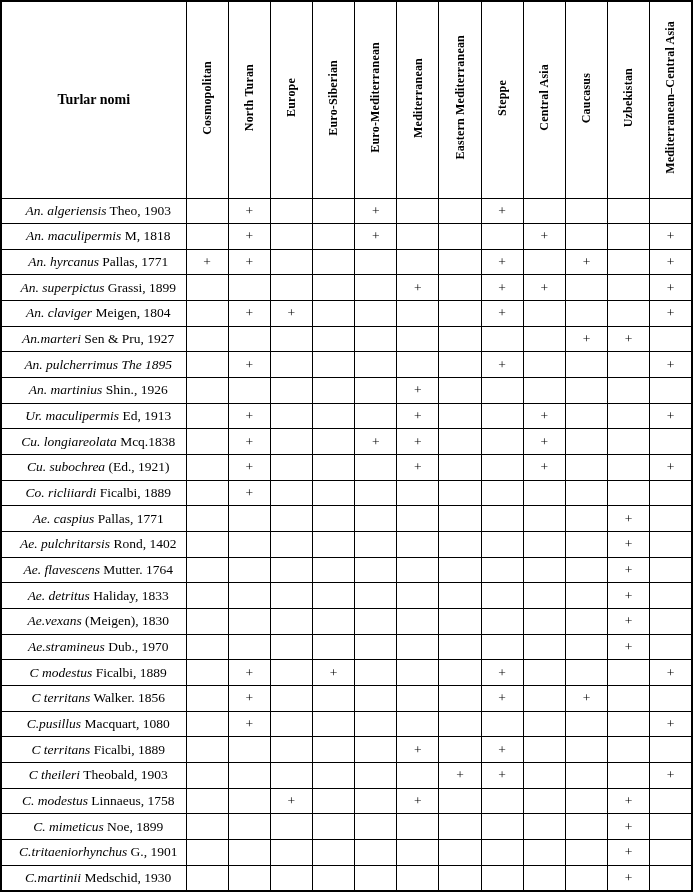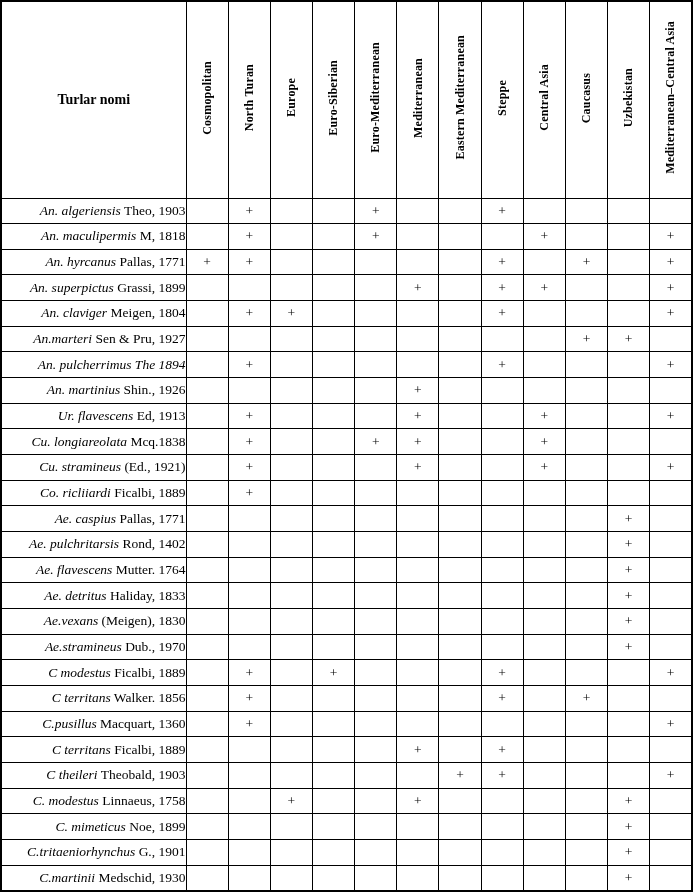--- a/index.html
+++ b/index.html
@@ -45,21 +45,21 @@
     line-height: 1.05;
     white-space: nowrap;
     letter-spacing: 0.2px;
   }
   tbody tr { height: 23px; }
   td.name-cell {
     font-size: 13.5px;
     padding-left: 9px;
     vertical-align: middle;
     white-space: nowrap;
-    text-align: right;
+    text-align: center;
   }
   td.name-cell .sp { font-style: italic; }
   td.name-cell .auth { font-style: normal; }
   td.mark {
     text-align: center;
     vertical-align: middle;
     font-size: 13.5px;
   }
 </style>
 </head>
@@ -175,21 +175,21 @@
           <td class="mark"></td>
           <td class="mark"></td>
           <td class="mark"></td>
           <td class="mark"></td>
           <td class="mark"></td>
           <td class="mark">+</td>
           <td class="mark">+</td>
           <td class="mark"></td>
         </tr>
         <tr>
-          <td class="name-cell"><span class="sp">An. pulcherrimus The 1894</span></td>
+          <td class="name-cell"><span class="sp">An. pulcherrimus The 1895</span></td>
           <td class="mark"></td>
           <td class="mark">+</td>
           <td class="mark"></td>
           <td class="mark"></td>
           <td class="mark"></td>
           <td class="mark"></td>
           <td class="mark"></td>
           <td class="mark">+</td>
           <td class="mark"></td>
           <td class="mark"></td>
@@ -205,21 +205,21 @@
           <td class="mark"></td>
           <td class="mark">+</td>
           <td class="mark"></td>
           <td class="mark"></td>
           <td class="mark"></td>
           <td class="mark"></td>
           <td class="mark"></td>
           <td class="mark"></td>
         </tr>
         <tr>
-          <td class="name-cell"><span class="sp">Ur. flavescens</span> <span class="auth">Ed, 1913</span></td>
+          <td class="name-cell"><span class="sp">Ur. maculipermis</span> <span class="auth">Ed, 1913</span></td>
           <td class="mark"></td>
           <td class="mark">+</td>
           <td class="mark"></td>
           <td class="mark"></td>
           <td class="mark"></td>
           <td class="mark">+</td>
           <td class="mark"></td>
           <td class="mark"></td>
           <td class="mark">+</td>
           <td class="mark"></td>
@@ -235,21 +235,21 @@
           <td class="mark">+</td>
           <td class="mark">+</td>
           <td class="mark"></td>
           <td class="mark"></td>
           <td class="mark">+</td>
           <td class="mark"></td>
           <td class="mark"></td>
           <td class="mark"></td>
         </tr>
         <tr>
-          <td class="name-cell"><span class="sp">Cu. stramineus</span> <span class="auth">(Ed., 1921)</span></td>
+          <td class="name-cell"><span class="sp">Cu. subochrea</span> <span class="auth">(Ed., 1921)</span></td>
           <td class="mark"></td>
           <td class="mark">+</td>
           <td class="mark"></td>
           <td class="mark"></td>
           <td class="mark"></td>
           <td class="mark">+</td>
           <td class="mark"></td>
           <td class="mark"></td>
           <td class="mark">+</td>
           <td class="mark"></td>
@@ -385,21 +385,21 @@
           <td class="mark"></td>
           <td class="mark"></td>
           <td class="mark"></td>
           <td class="mark">+</td>
           <td class="mark"></td>
           <td class="mark">+</td>
           <td class="mark"></td>
           <td class="mark"></td>
         </tr>
         <tr>
-          <td class="name-cell"><span class="sp">C.pusillus</span> <span class="auth">Macquart, 1360</span></td>
+          <td class="name-cell"><span class="sp">C.pusillus</span> <span class="auth">Macquart, 1080</span></td>
           <td class="mark"></td>
           <td class="mark">+</td>
           <td class="mark"></td>
           <td class="mark"></td>
           <td class="mark"></td>
           <td class="mark"></td>
           <td class="mark"></td>
           <td class="mark"></td>
           <td class="mark"></td>
           <td class="mark"></td>

